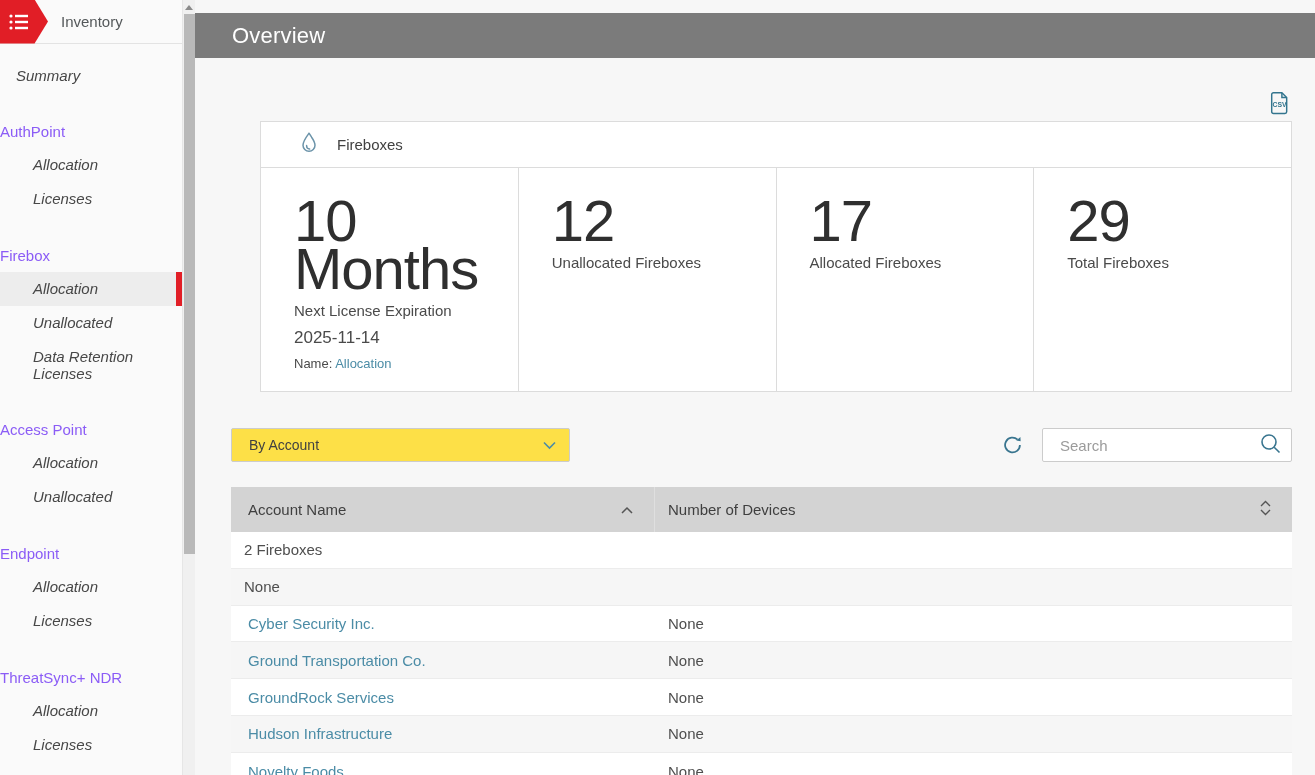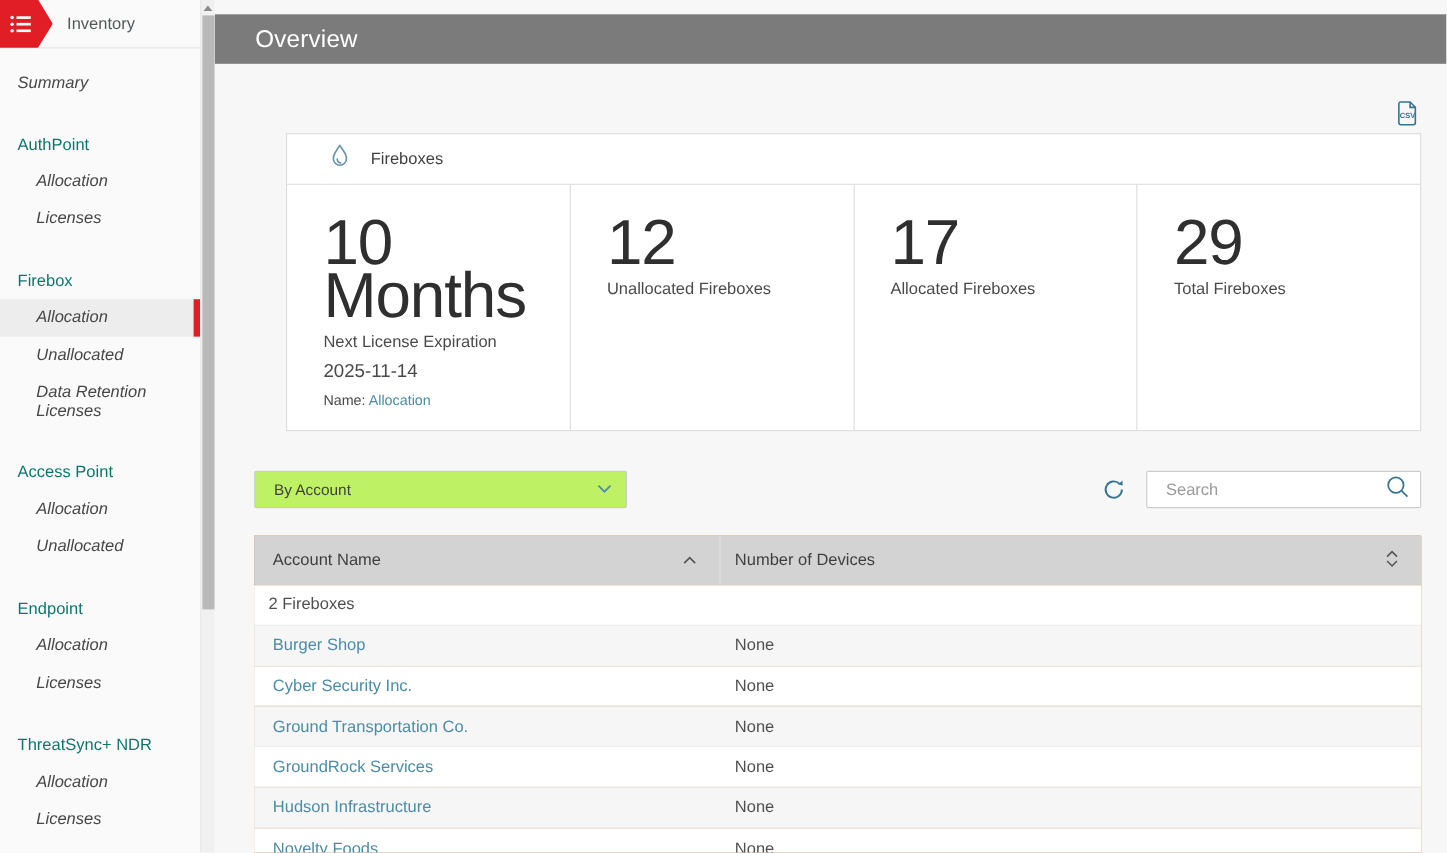--- a/index.html
+++ b/index.html
@@ -34,21 +34,21 @@
     width: 182px;
     font-style: italic;
   }
   .nav-item.indent { padding-left: 33px; align-items: flex-start; padding-top: 8px; height: auto; min-height: 34px; padding-bottom: 8px; padding-right: 14px; line-height: 17px; }
   .nav-item.selected { background: #ededed; }
   .nav-item.selected::after {
     content: ""; position: absolute; right: 0; top: 0; bottom: 0; width: 6px; background: #e11e26;
   }
   .nav-section {
     height: 34px; display: flex; align-items: center;
-    padding-left: 16px; color: #0f766e; margin-top: 22px; width: 182px;
+    color: #8b5cf6; margin-top: 22px; width: 182px;
   }
   
   .sidebar-scrollbar {
     position: absolute; top: 0; right: 0; width: 13px; height: 775px;
     background: #f0f0f0; border-left: 1px solid #e6e6e6;
   }
   .scroll-up-btn { height: 14px; display: flex; align-items: center; justify-content: center; }
   .scroll-up-arrow {
     width: 0; height: 0; border-left: 4px solid transparent;
     border-right: 4px solid transparent; border-bottom: 5px solid #8a8a8a;
@@ -81,21 +81,21 @@
     font-size: 58px; line-height: 48px; font-weight: 200; color: #2f2f2f; letter-spacing: -1px;
   }
   .stat-label { font-size: 15px; color: #4a4a4a; margin-top: 9px; }
   .stat-date { font-size: 17px; color: #4a4a4a; margin-top: 9px; }
   .stat-name { font-size: 13px; color: #4a4a4a; margin-top: 8px; }
   .link { color: #4b8ca6; text-decoration: none; cursor: pointer; }
 
   
   .controls { margin-top: 36px; display: flex; align-items: center; height: 34px; }
   .dropdown {
-    width: 339px; height: 34px; background: #bef264; border: 1px solid #cccccc; border-radius: 2px;
+    width: 339px; height: 34px; background: #fde047; border: 1px solid #cccccc; border-radius: 2px;
     display: flex; align-items: center; padding: 0 12px 0 17px; cursor: pointer;
   }
   .dropdown-value { font-size: 14px; color: #414141; flex: 1; }
   .dropdown .chev { color: #4b8ca6; }
   .controls .spacer { flex: 1; }
   .refresh-btn { margin-right: 17px; color: #39758f; height: 26px; }
   .search-box {
     width: 250px; height: 34px; background: #fff; border: 1px solid #cccccc; border-radius: 2px;
     display: flex; align-items: center; padding: 0 10px 0 0;
   }
@@ -267,23 +267,20 @@
                 <path d="M2 11 L6.5 15.5 L11 11" fill="none" stroke="currentColor" stroke-width="1.4"></path>
               </svg>
             </span>
           </div>
         </div>
         <div id="tbody">
             <div class="trow">
               <div class="td devices">2 Fireboxes</div>
             </div>
             <div class="trow">
-              <div class="td account">
-                <a class="link">Burger Shop</a>
-              </div>
               <div class="td devices">None</div>
             </div>
             <div class="trow">
               <div class="td account">
                 <a class="link">Cyber Security Inc.</a>
               </div>
               <div class="td devices">None</div>
             </div>
             <div class="trow">
               <div class="td account">

